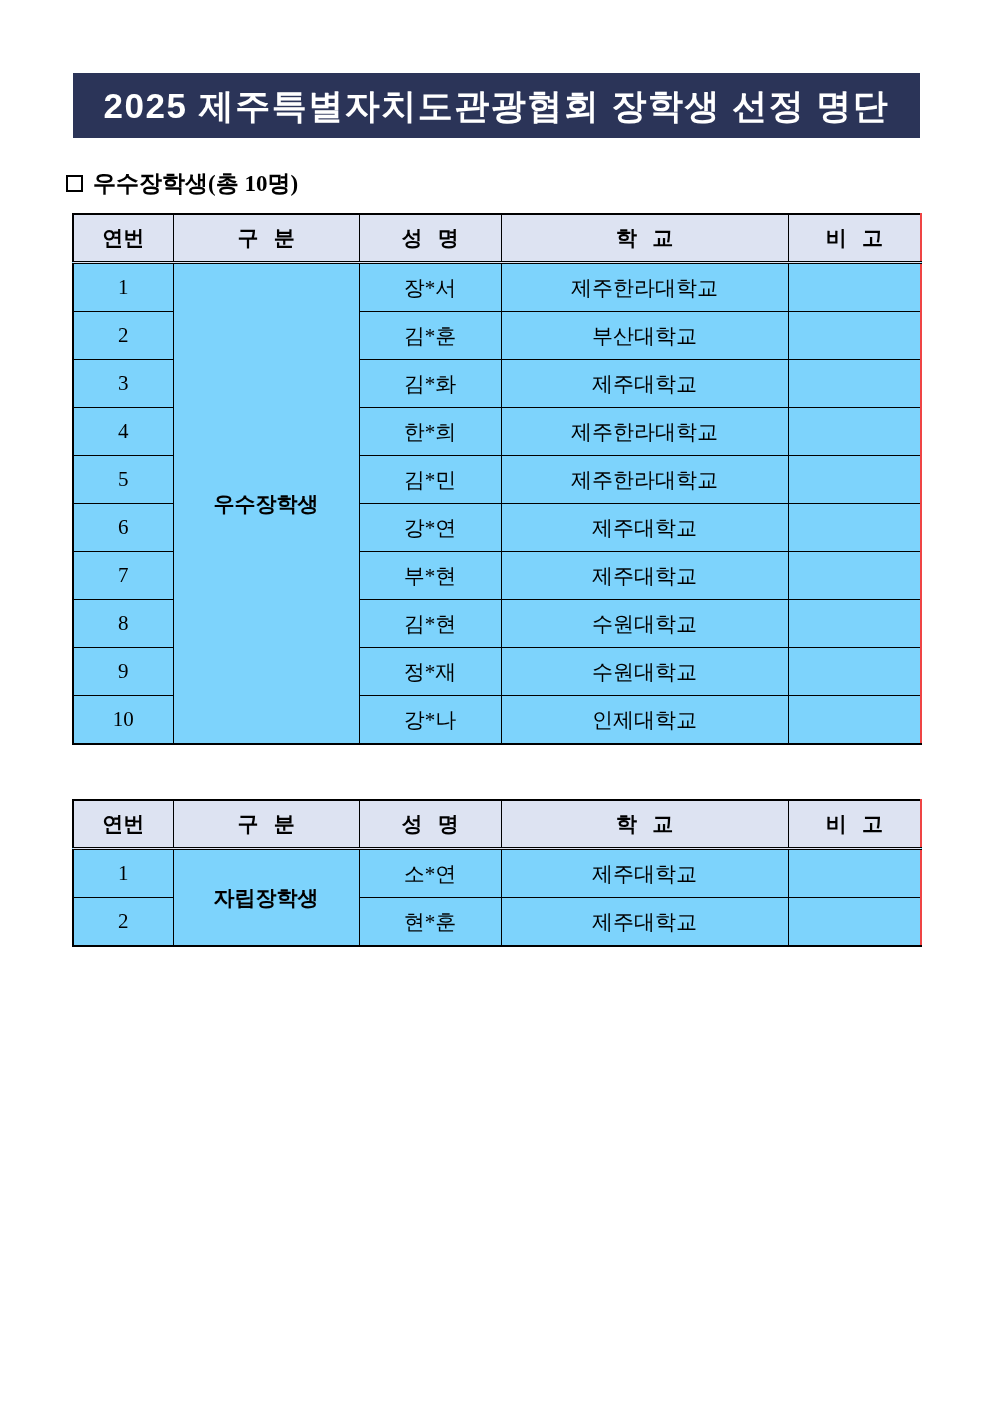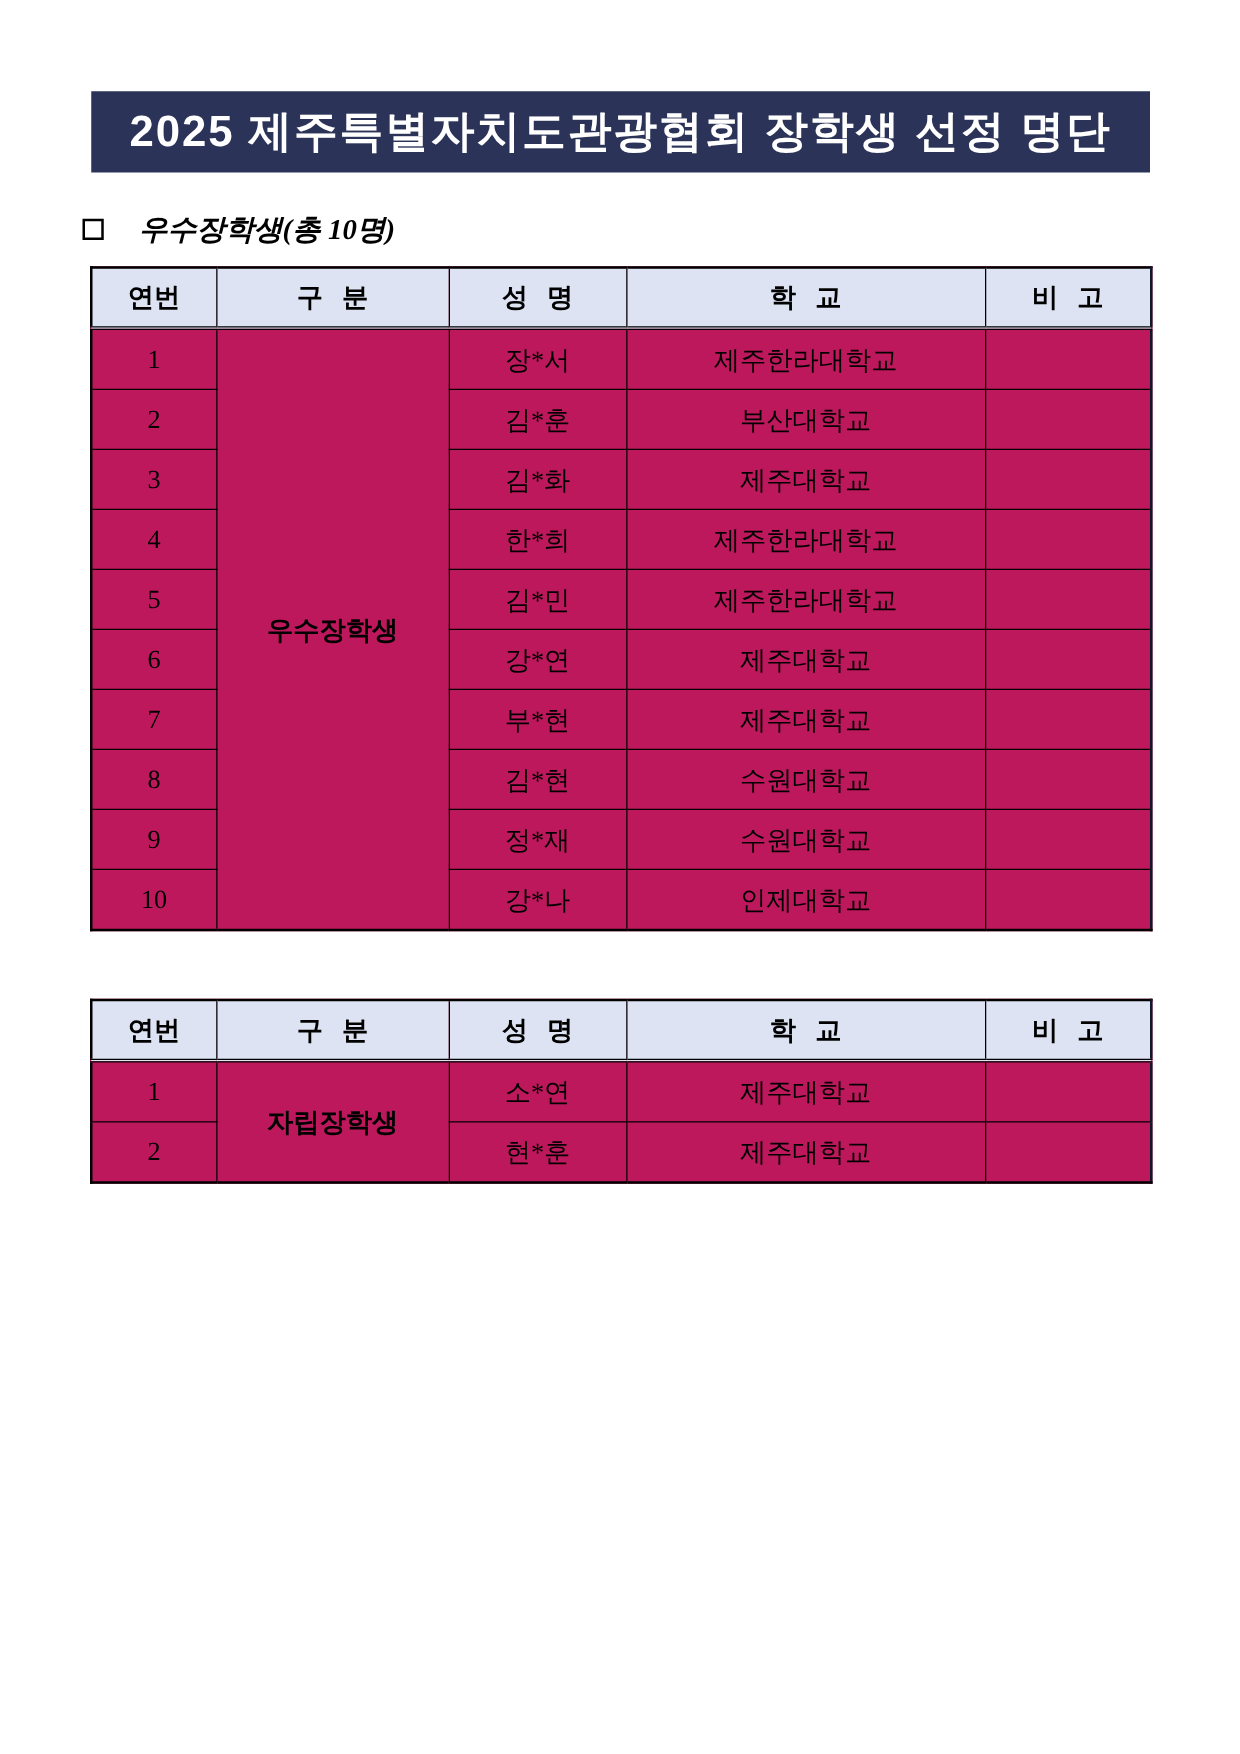--- a/index.html
+++ b/index.html
@@ -45,44 +45,43 @@
     white-space: nowrap;
     line-height: 1;
   }
 
   
   .section-heading {
     position: absolute;
     left: 66px;
     display: flex;
     align-items: center;
-    gap: 28px;
+    gap: 10px;
     font-size: 23px;
     font-weight: bold;
     white-space: nowrap;
-    font-style: italic;
   }
   .section-heading .checkbox-icon {
     display: inline-block;
     width: 17px;
     height: 17px;
     border: 2px solid #000000;
     box-sizing: border-box;
   }
   #heading-1 { top: 168px; }
   #heading-2 { top: 753px; }
 
   
   .data-table {
     position: absolute;
     left: 72px;
     width: 848px;
     border-collapse: collapse;
     table-layout: fixed;
-    background: #be185d;
+    background: #7dd3fc;
   }
   #table-excellence { top: 213px; }
   #table-independent { top: 799px; }
 
   .data-table col.c-no     { width: 100px; }
   .data-table col.c-type   { width: 186px; }
   .data-table col.c-name   { width: 142px; }
   .data-table col.c-school { width: 287px; }
   .data-table col.c-note   { width: 133px; }
 
@@ -112,21 +111,21 @@
     text-align: center;
   }
   .data-table tbody td.col-note { }
 
   
   .data-table { border: 2px solid #000000; }
   .data-table tbody tr:last-child td { border-bottom: 2px solid #000000; }
   .data-table tr th:first-child,
   .data-table tr td:first-child { border-left: 2px solid #000000; }
   .data-table tr th:last-child,
-  .data-table tr td:last-child { border-right: 2px solid #0f172a; }
+  .data-table tr td:last-child { border-right: 2px solid #ef4444; }
   .data-table thead tr th { border-top: 2px solid #000000; }
 </style>
 </head>
 <body>
 
 <div class="page">
 
   <div class="title-banner">
     <span class="title-banner-text">2025 제주특별자치도관광협회 장학생 선정 명단</span>
   </div>

